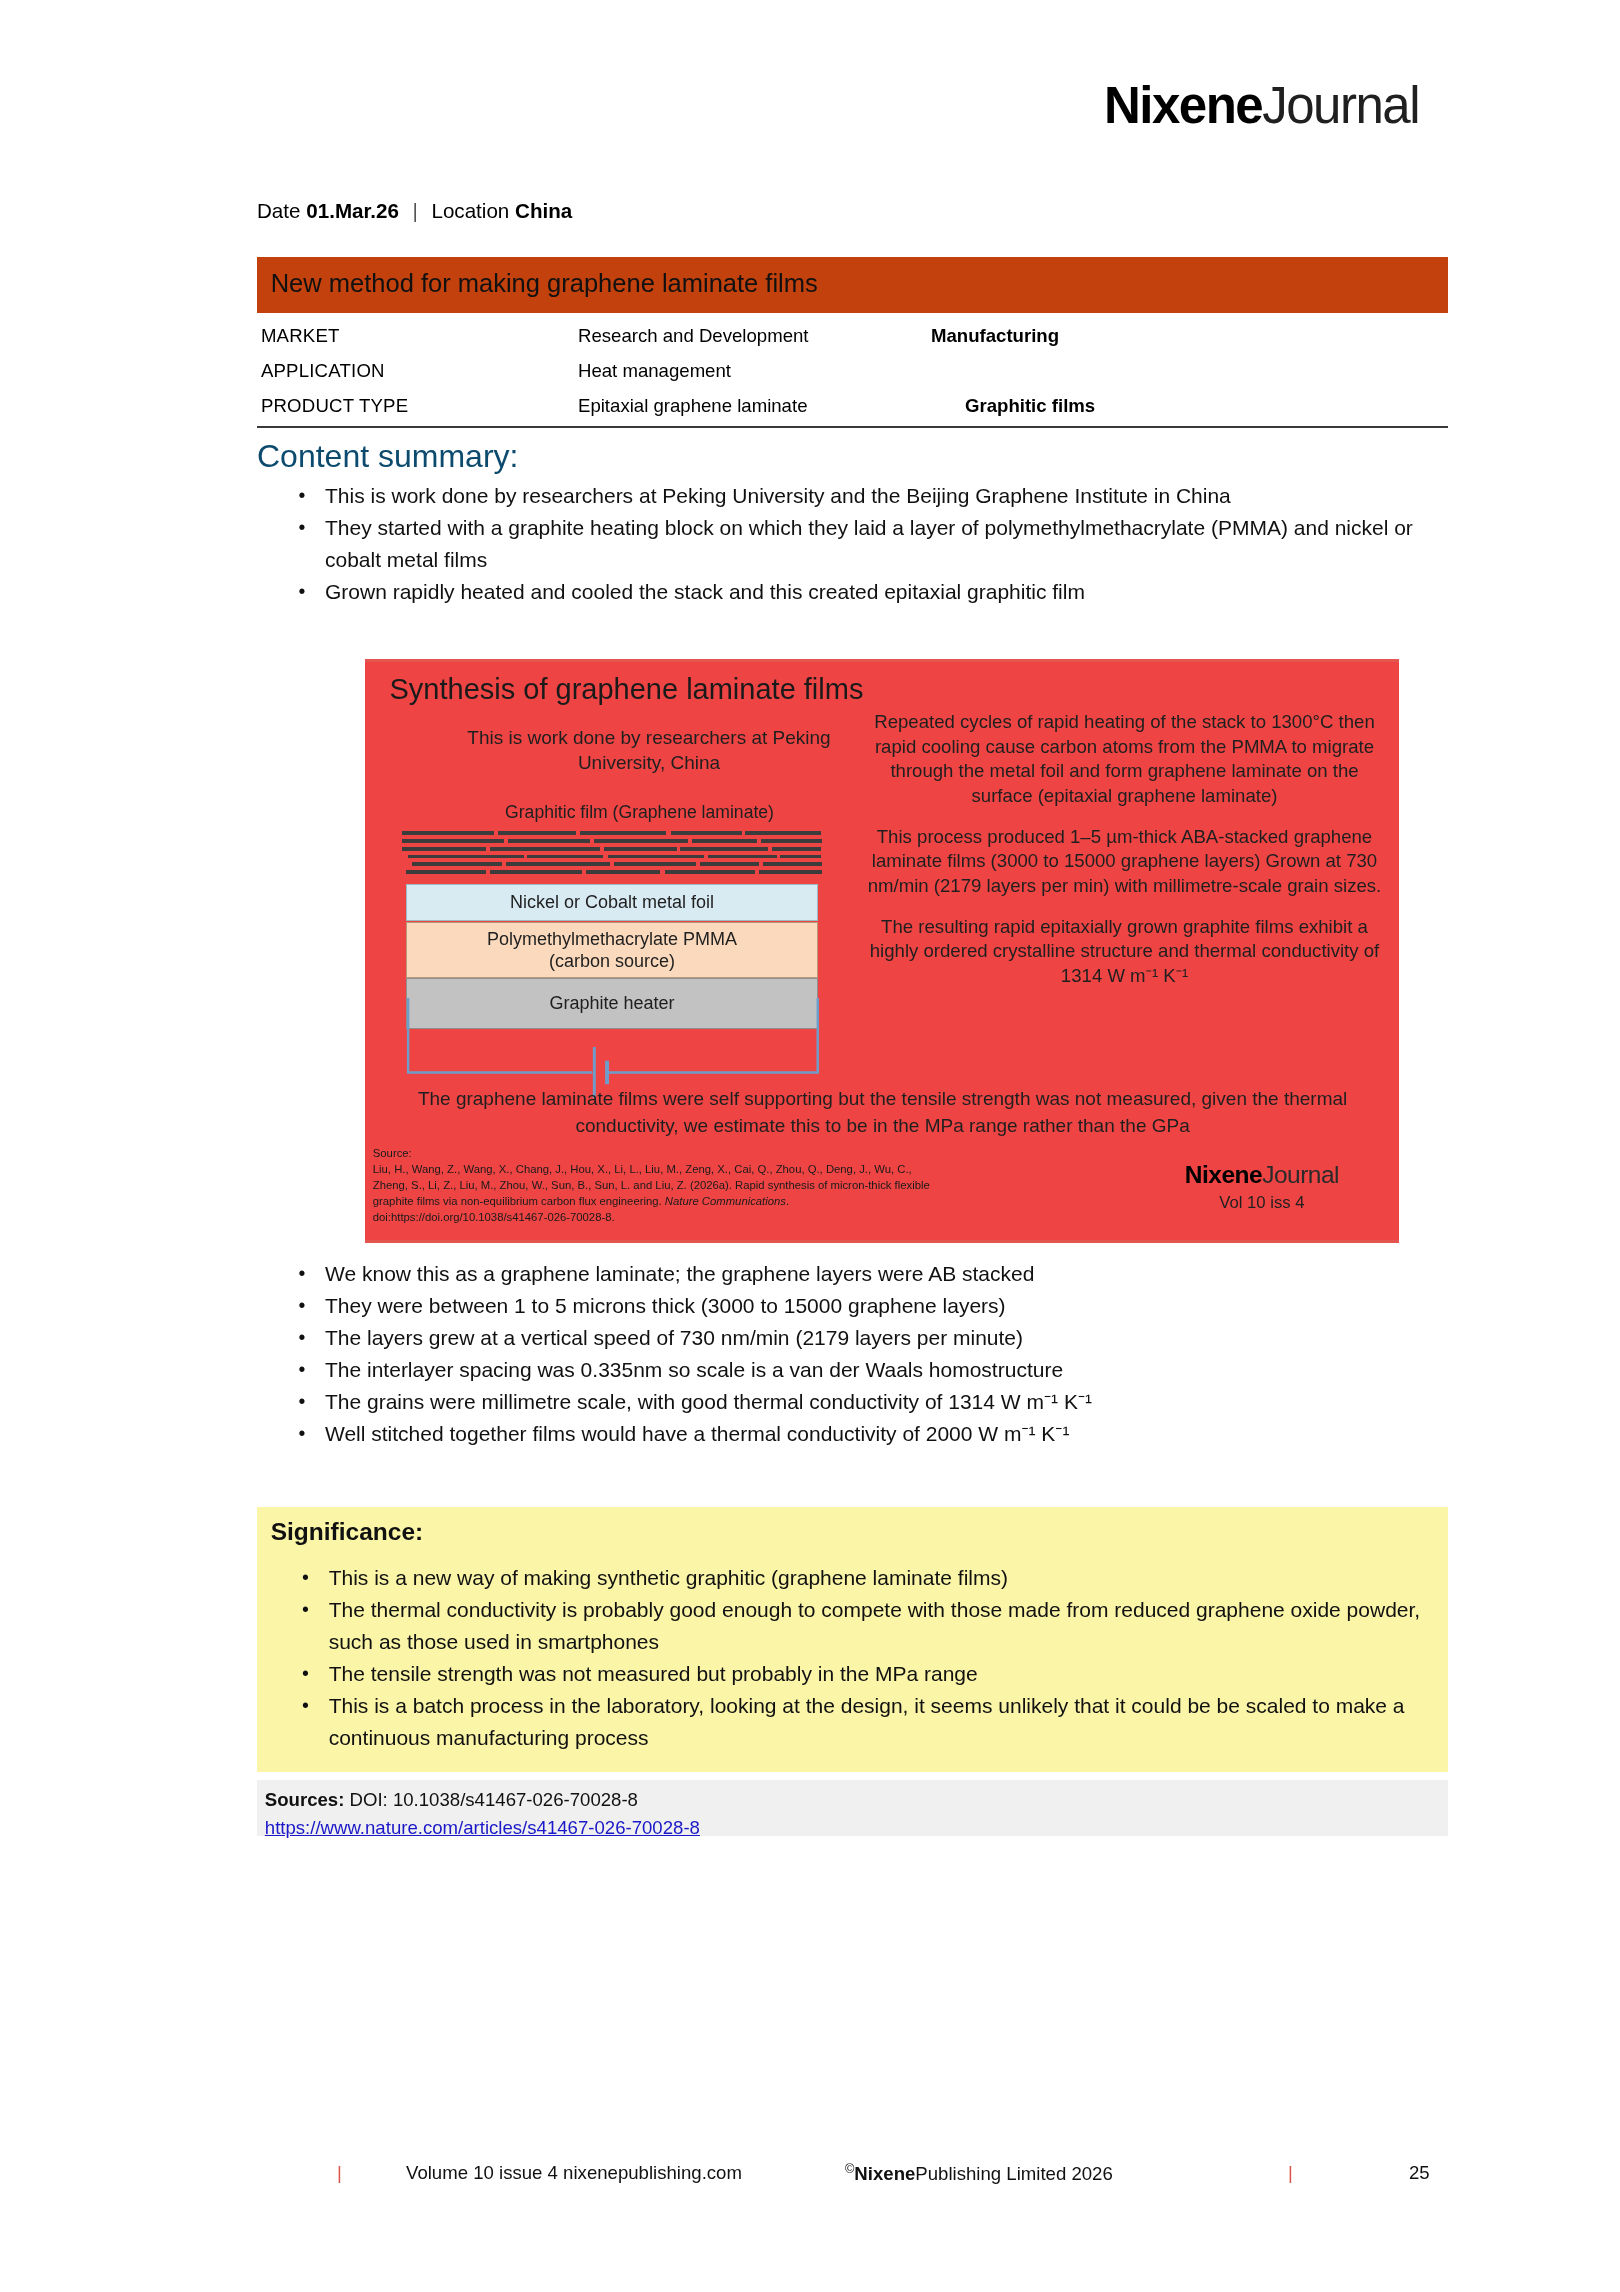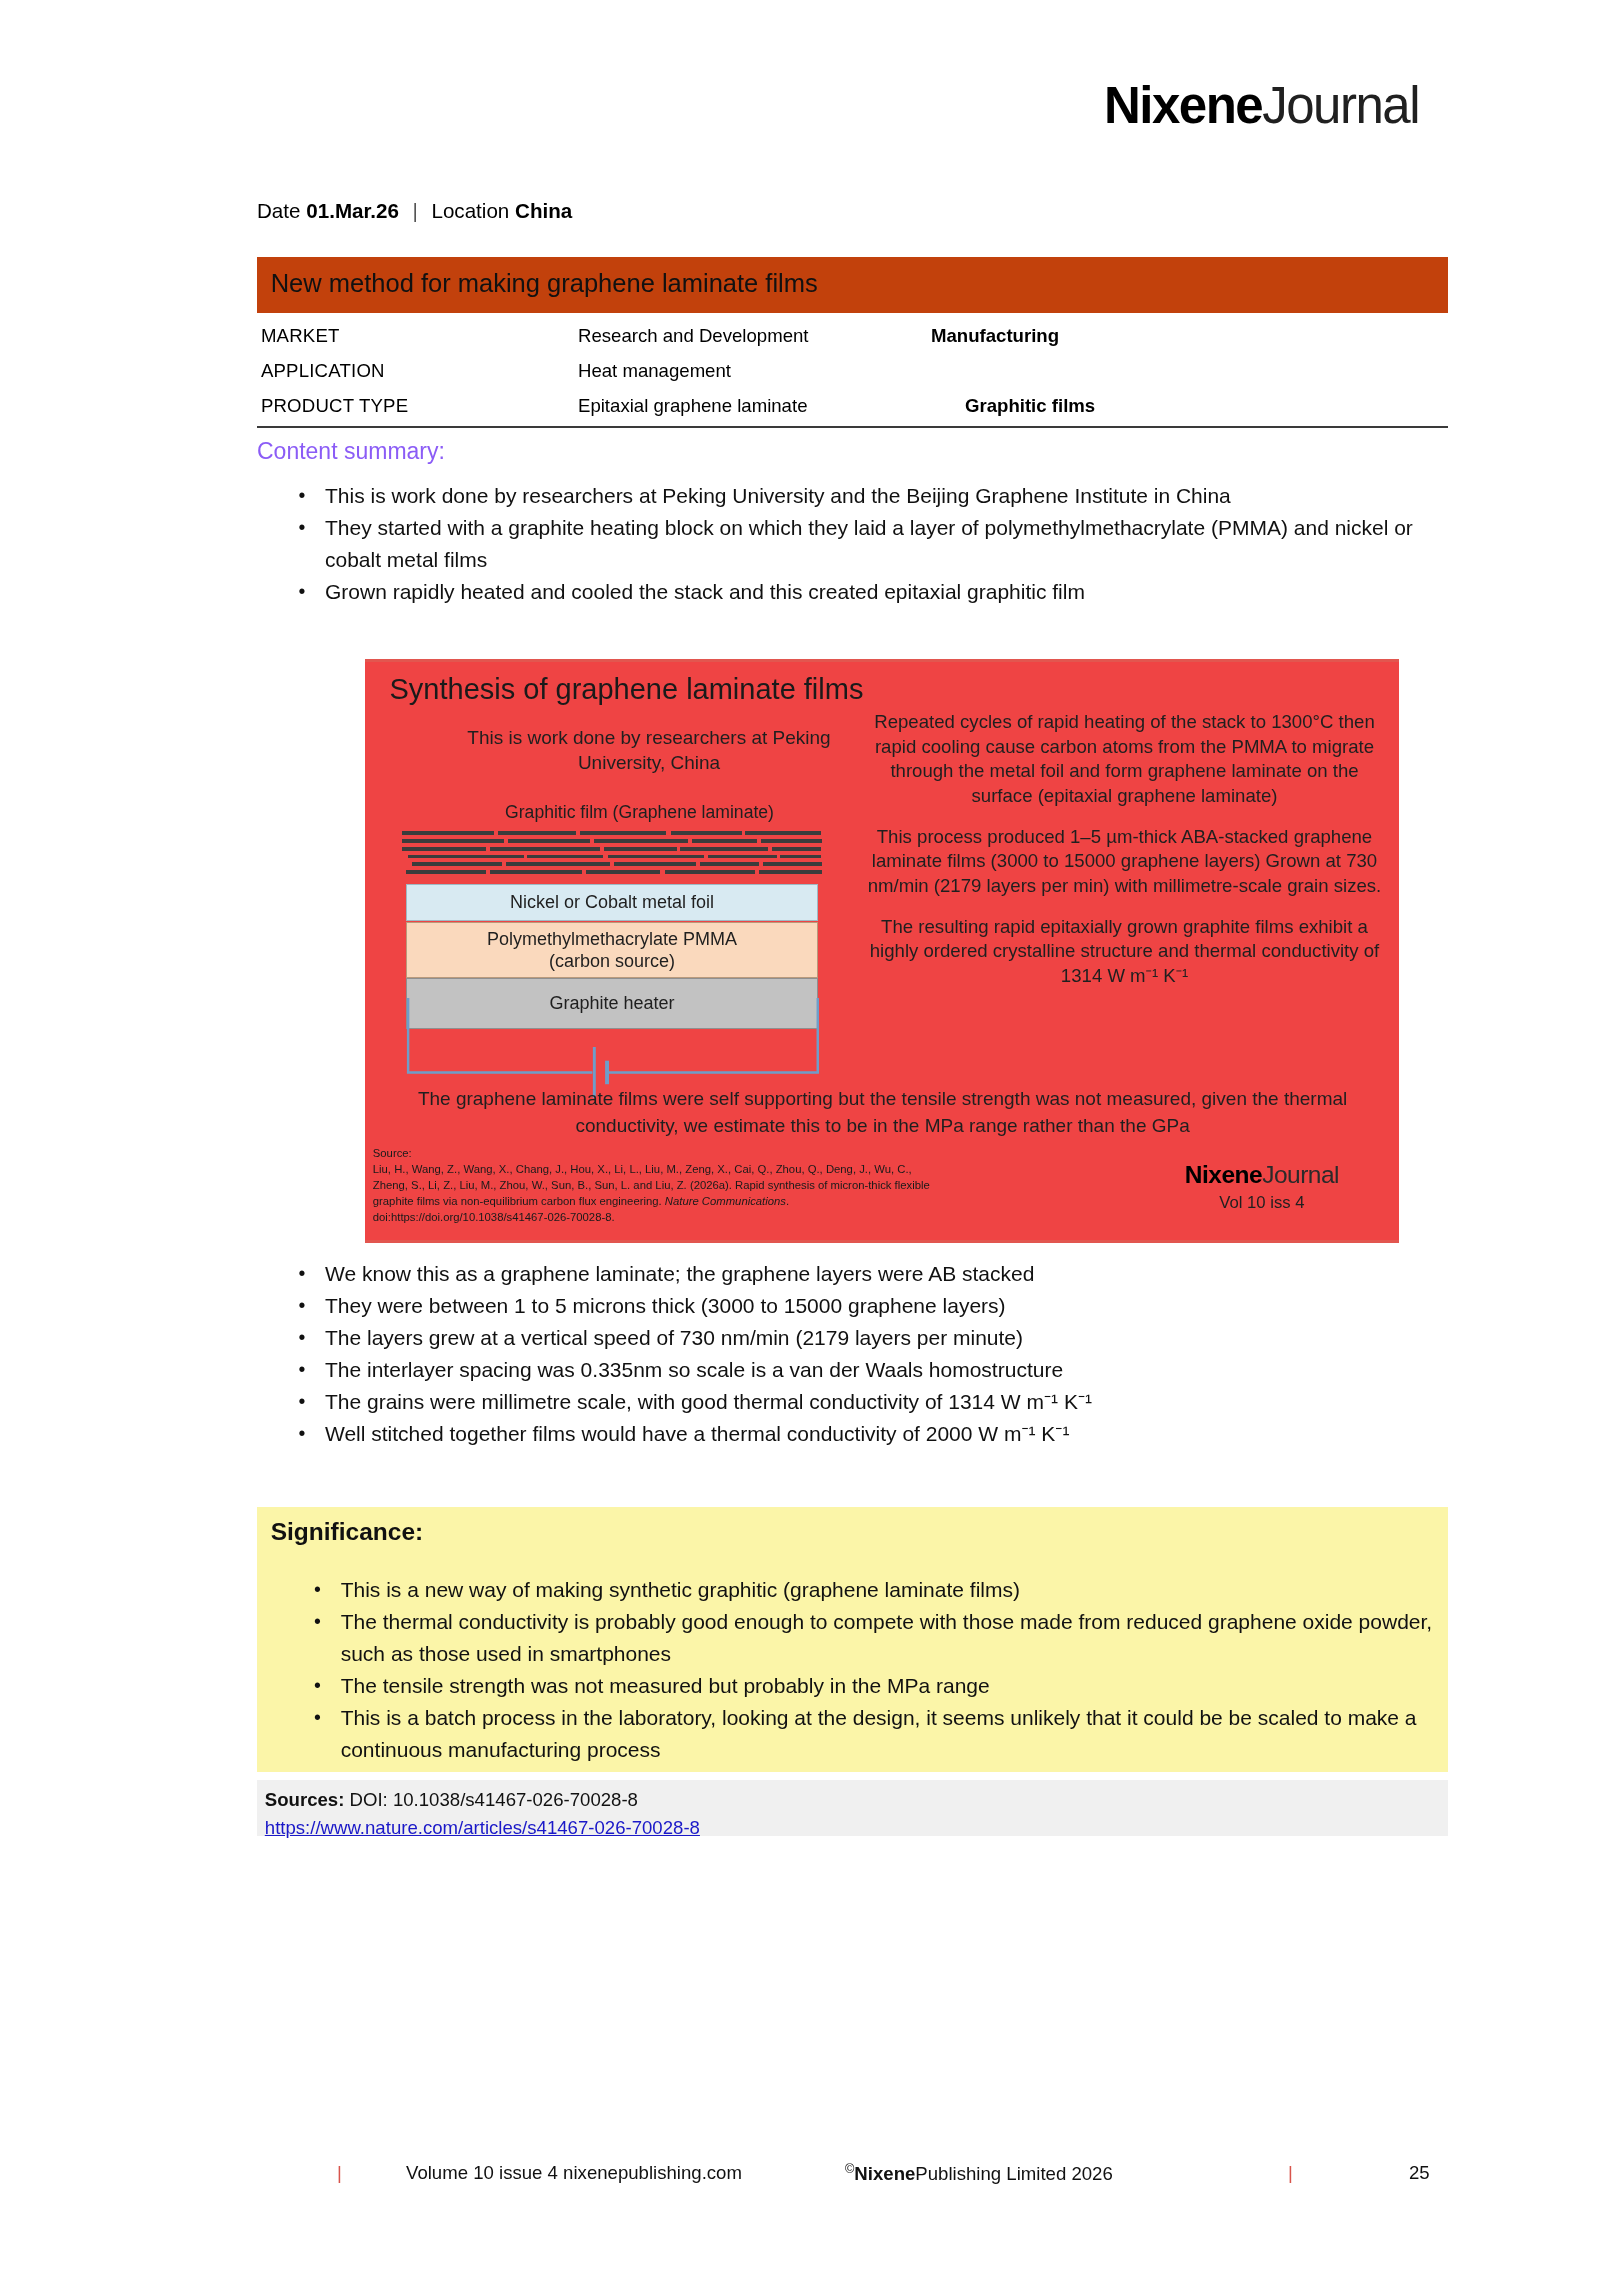--- a/index.html
+++ b/index.html
@@ -102,23 +102,23 @@
     left: 257px;
     top: 426px;
     width: 1191px;
     height: 2px;
     background: #3a3a3a;
   }
 
   
   .section-head {
     position: absolute;
-    font-size: 23px;
+    font-size: 32px;
     font-weight: 400;
-    color: #8b5cf6;
+    color: #0c4a6e;
   }
   .bullet-list {
     position: absolute;
     margin: 0;
     padding: 0;
     list-style: none;
   }
   .bullet-list li {
     position: relative;
     padding-left: 54px;
@@ -317,21 +317,21 @@
     top: 10.8px;
     font-size: 24.5px;
     font-weight: 700;
     color: #111;
   }
   .significance ul {
     position: absolute;
     left: 13.7px;
     top: 51px;
     width: 1161px;
-    margin: 16px;
+    margin: 4px;
     padding: 0;
     list-style: none;
   }
   .significance ul li {
     position: relative;
     padding-left: 54px;
     font-size: 21px;
     line-height: 32px;
     color: #111;
   }

